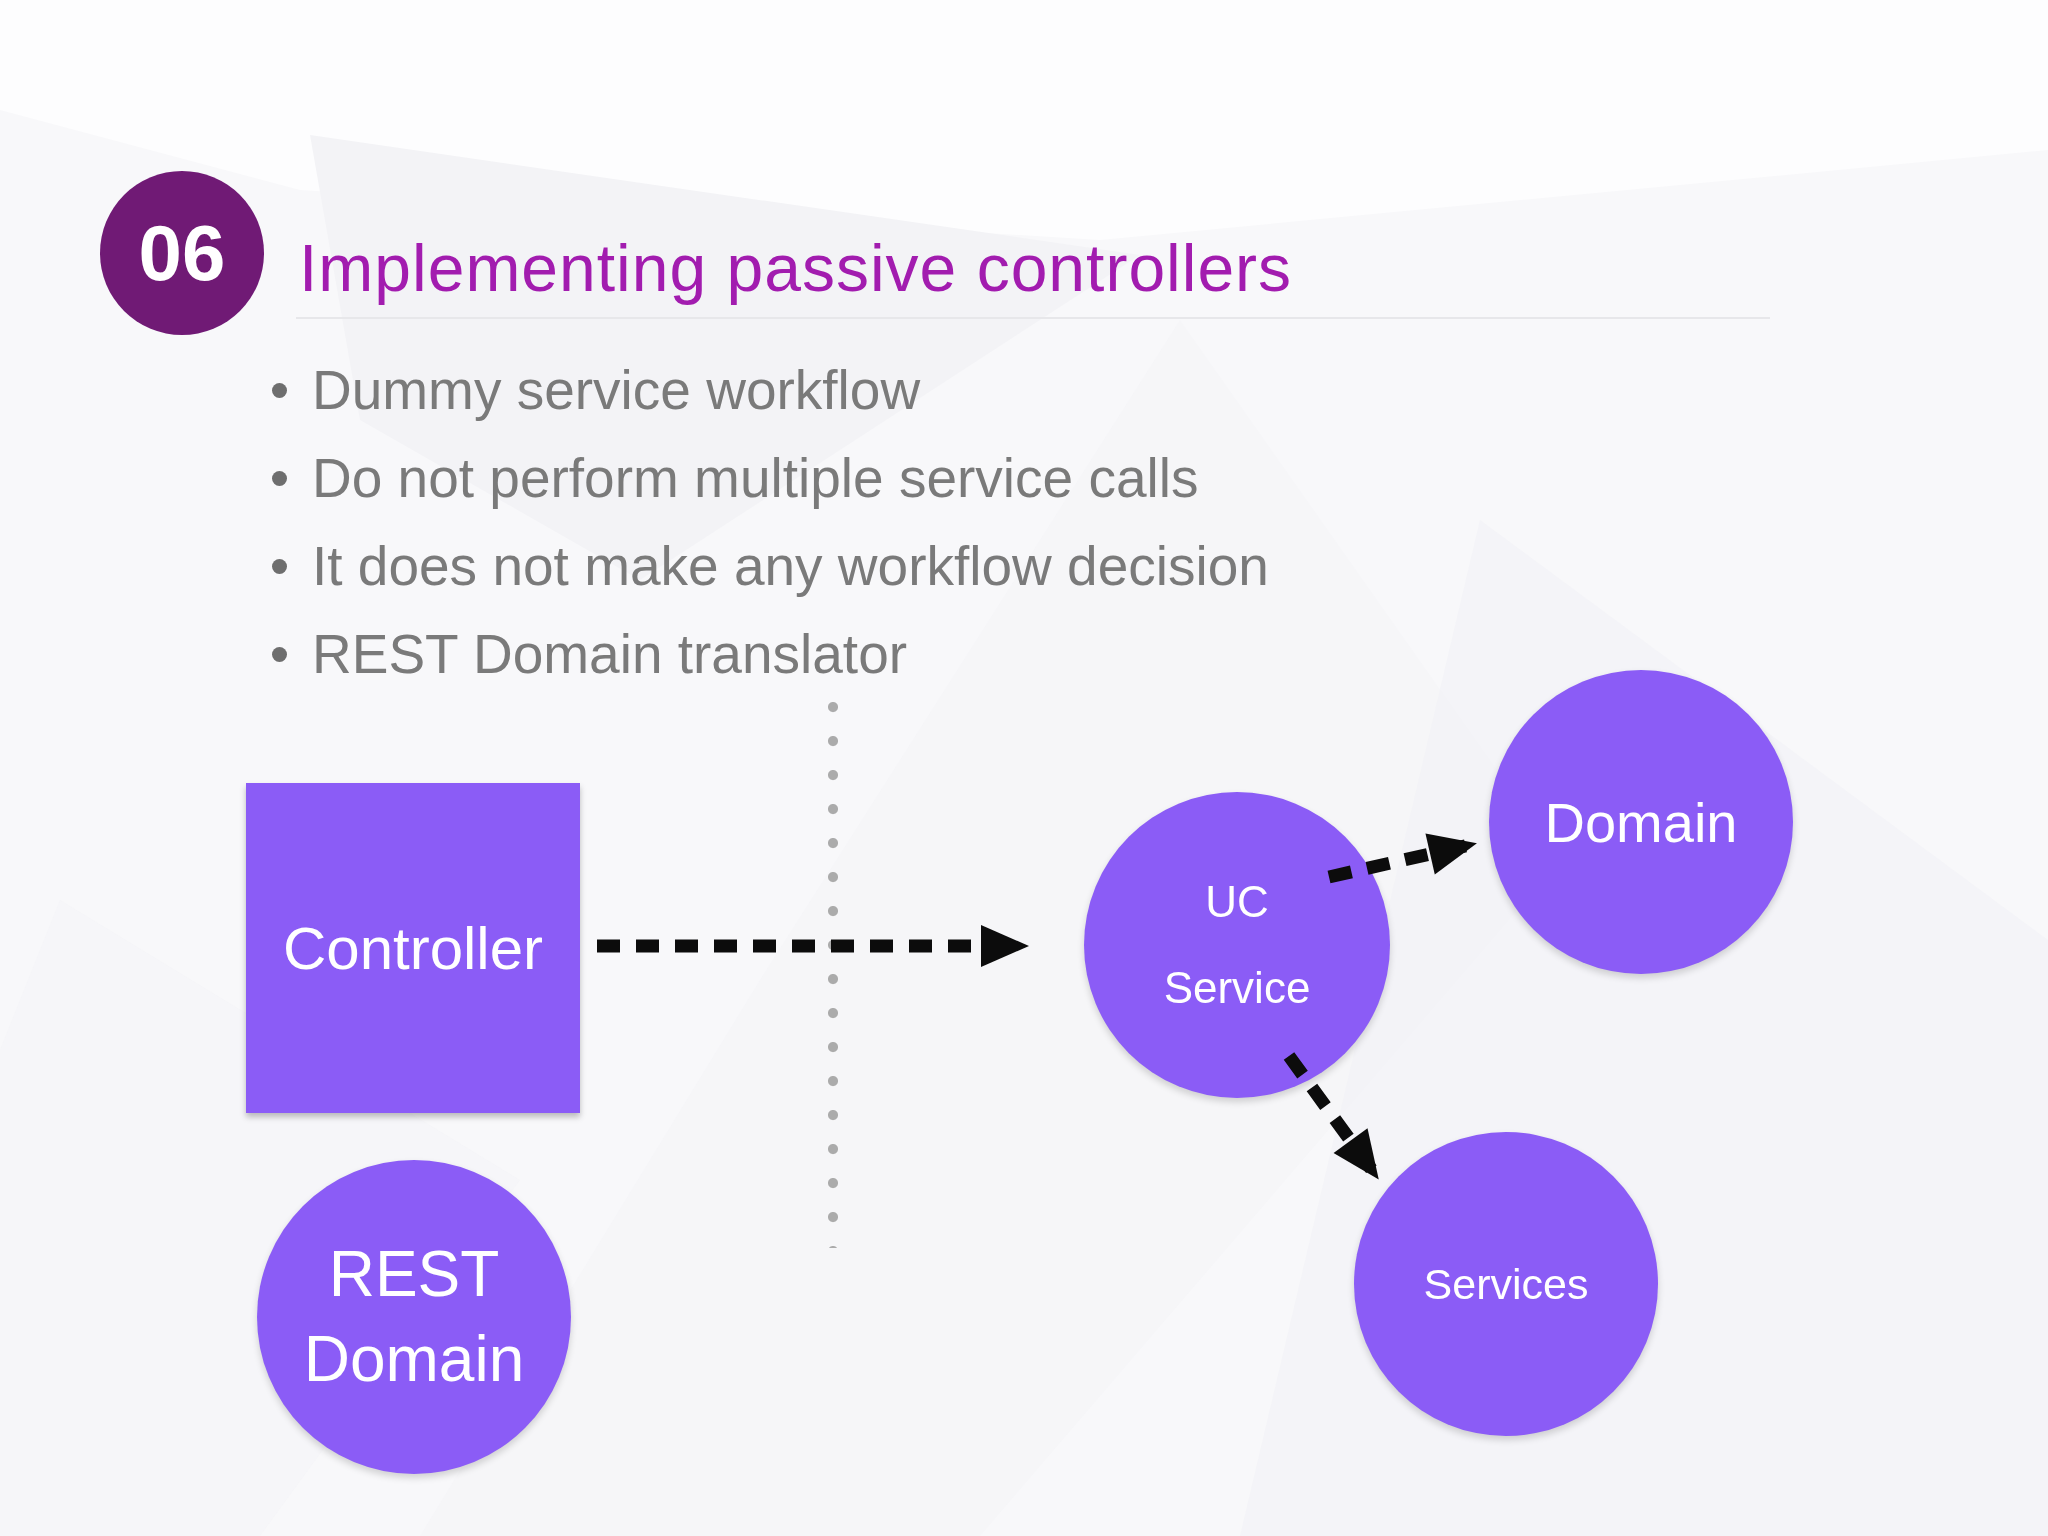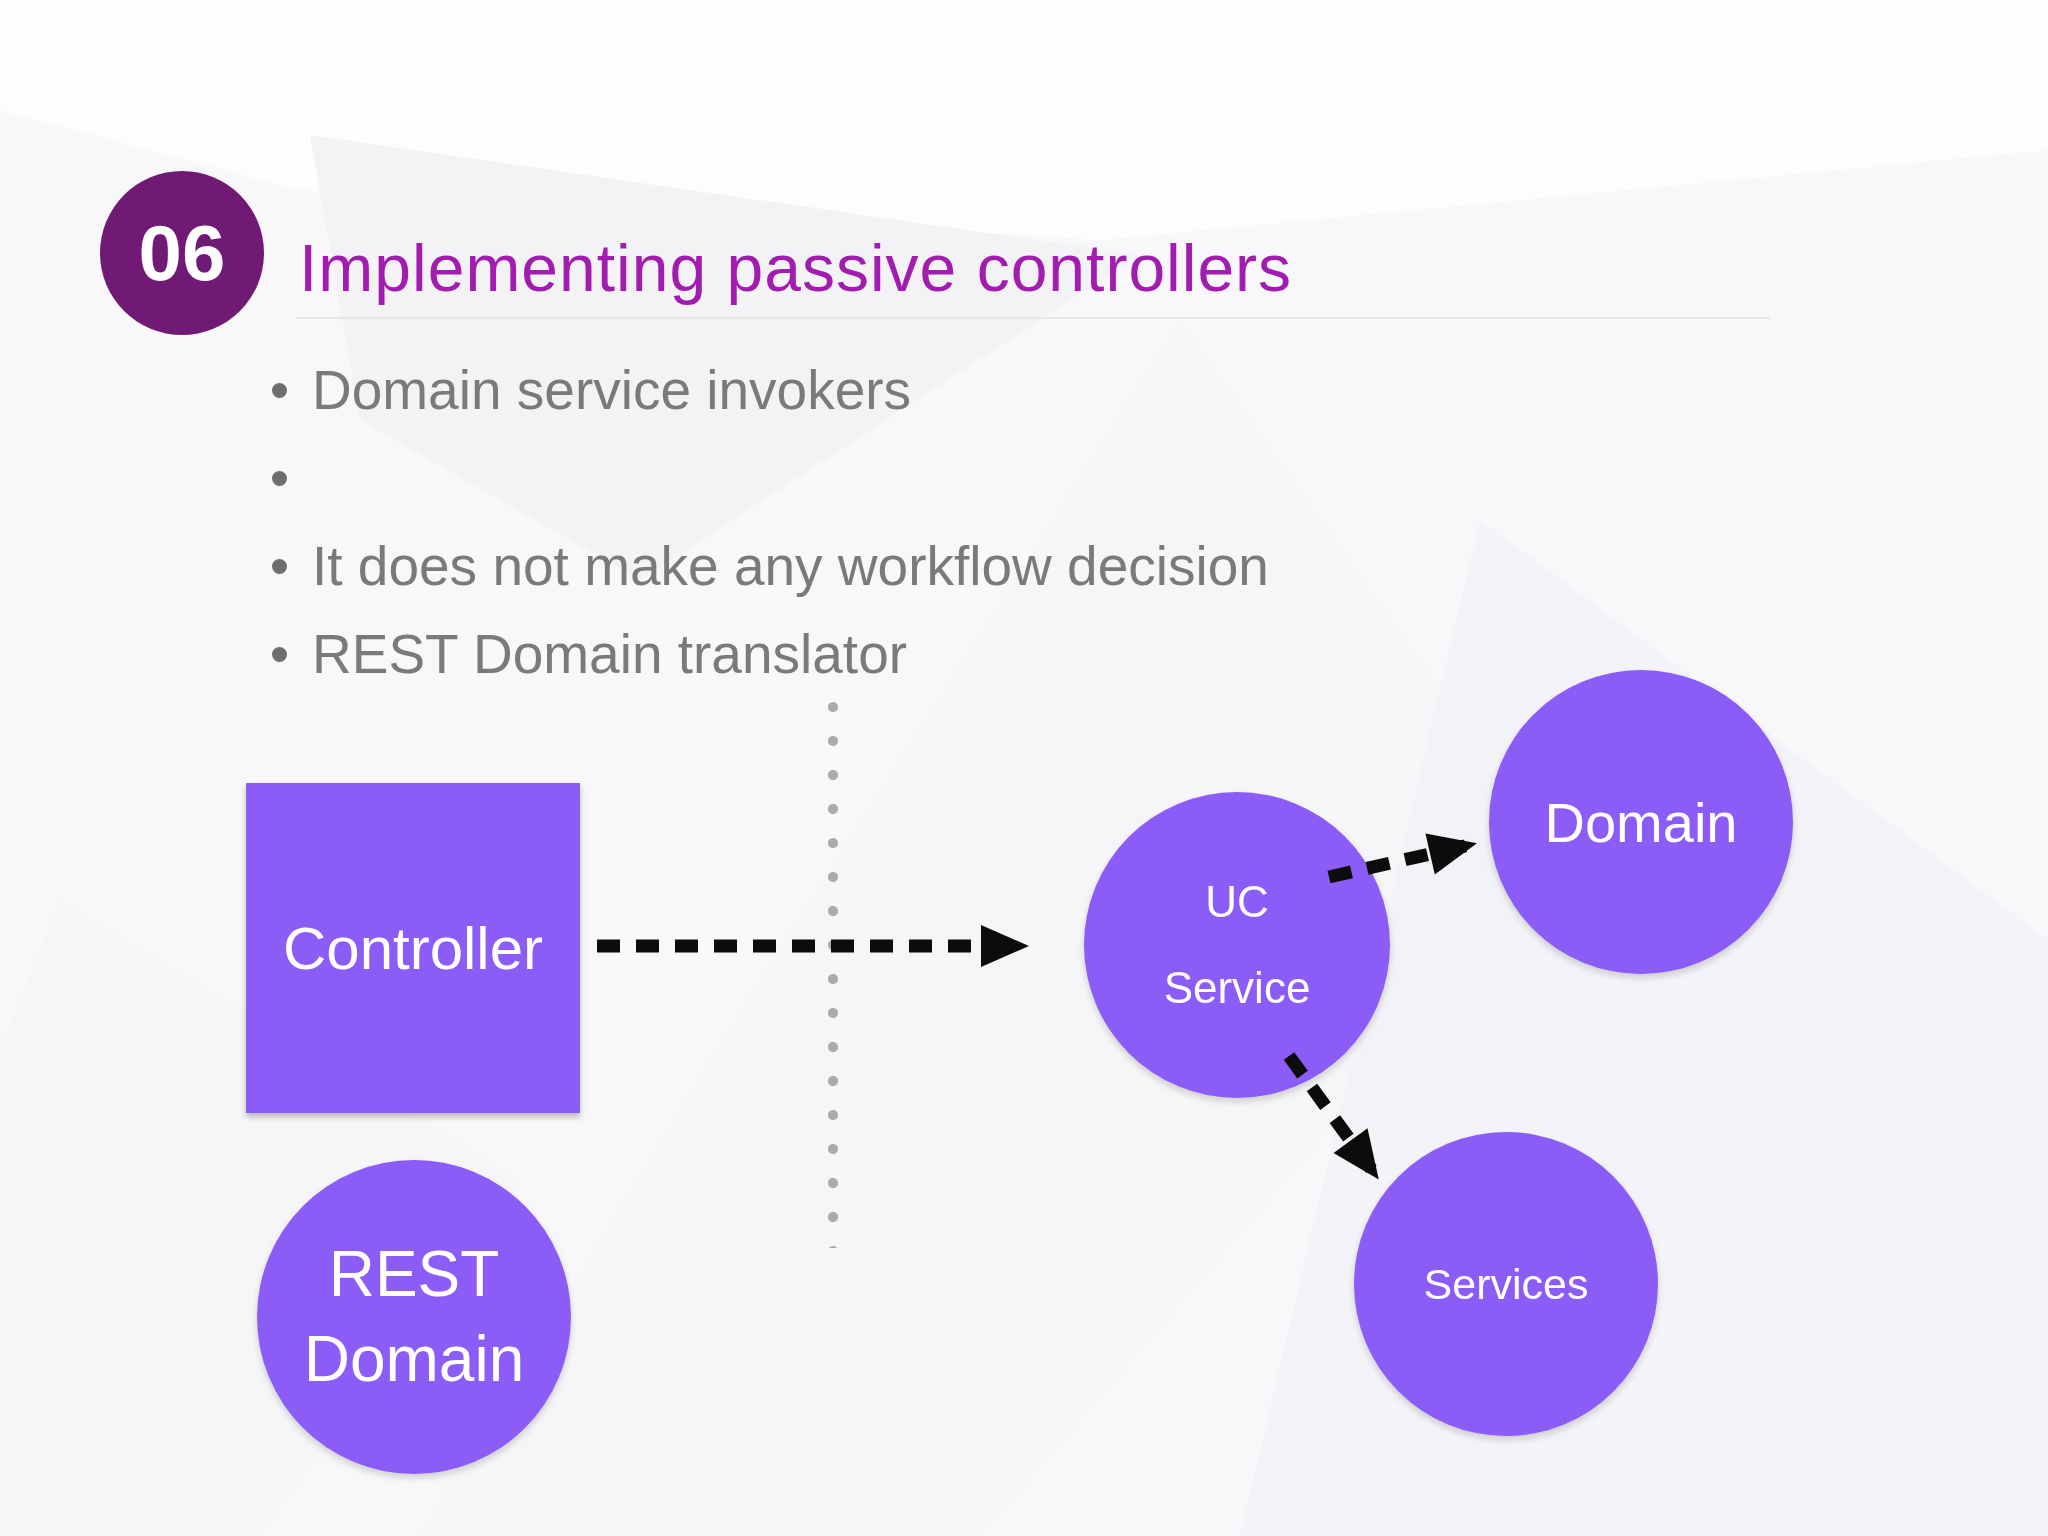--- a/index.html
+++ b/index.html
@@ -85,24 +85,25 @@
   <div class="badge">
     <span>06</span>
   </div>
 
   <div class="title">Implementing passive controllers</div>
   <div class="title-rule"></div>
 
   <ul class="bullets">
     <li>
       <span class="bullet-dot"></span>
-      <span>Domain service invokers</span>
+      <span>Dummy service workflow</span>
     </li>
     <li>
       <span class="bullet-dot"></span>
+      <span>Do not perform multiple service calls</span>
     </li>
     <li>
       <span class="bullet-dot"></span>
       <span>It does not make any workflow decision</span>
     </li>
     <li>
       <span class="bullet-dot"></span>
       <span>REST Domain translator</span>
     </li>
   </ul>

